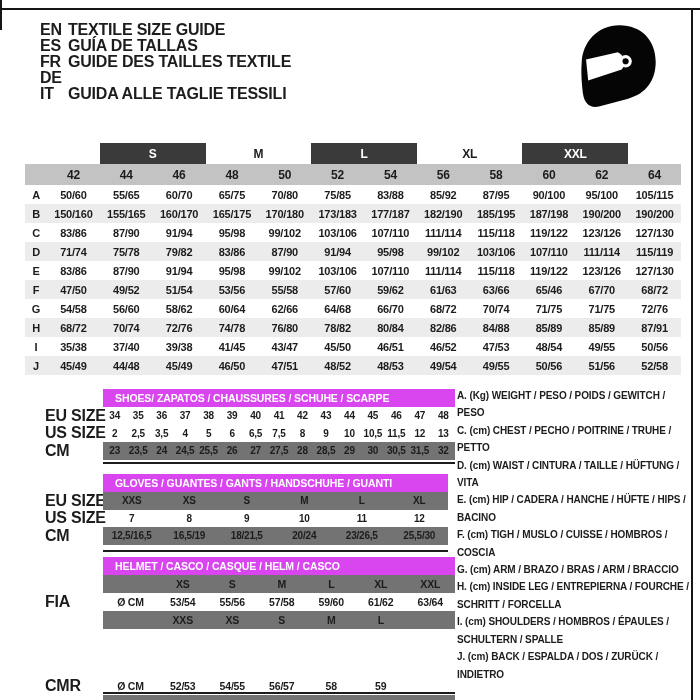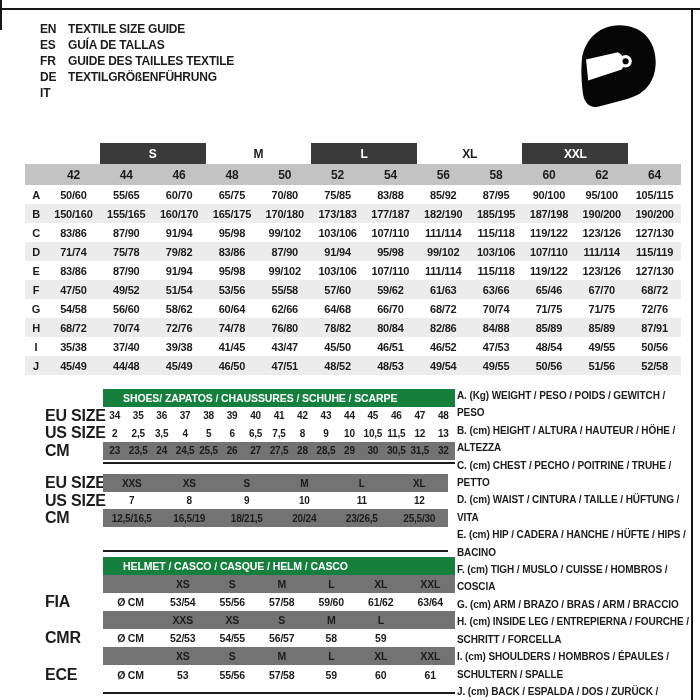--- a/index.html
+++ b/index.html
@@ -7,21 +7,21 @@
   body{width:700px;height:700px;font-family:"Liberation Sans",sans-serif;font-weight:700;color:#1c1c1c;letter-spacing:-0.2px;font-stretch:condensed}
   .page{position:relative;width:700px;height:700px;background:#fff;overflow:hidden}
 
   
   .frame-top{position:absolute;left:0;top:8px;width:700px;height:2px;background:#161616}
   .frame-right{position:absolute;left:691px;top:8px;width:2px;height:692px;background:#161616}
   .frame-left{position:absolute;left:0;top:0;width:2px;height:30px;background:#161616}
 
   
   .langs{position:absolute;left:40px;top:22px}
-  .lang-row{display:flex;height:16px;font-size:12px}
+  .lang-row{display:flex;height:16px;align-items:center;font-size:16px}
   .lang-code{width:28px}
 
   .helmet-svg{position:absolute;left:574px;top:16px;width:86px;height:106px}
 
   
   .main-table{position:absolute;left:25px;top:143px;width:656px}
   .t-row{display:grid;grid-template-columns:22px repeat(12,1fr);height:19px;align-items:stretch;font-size:11px}
   .t-row.group{height:21px;font-size:12px}
   .t-row.nums{height:21px;background:#c3c3c3;font-size:12px}
   .t-row.alt{background:#ececec}
@@ -30,21 +30,21 @@
   .gbox.dark{background:#3a3a3a;color:#fff}
 
   
   .sub{position:absolute}
   .shoes{left:45px;top:389px;width:410px}
   .gloves{left:45px;top:474px;width:403px}
   .helmetT{left:45px;top:557px;width:410px}
   .s-row{display:grid;height:17.5px;font-size:10px}
   .h-row{display:grid;height:18.2px;font-size:10.5px}
   .s-row .lbl,.h-row .lbl{justify-content:flex-start;font-size:16px}
-  .bar{background:#15803d;color:#fff;display:flex;align-items:center;padding-left:20px;font-size:10.5px;letter-spacing:-0.1px;white-space:nowrap}
+  .bar{background:#d946ef;color:#fff;display:flex;align-items:center;padding-left:12px;font-size:10.5px;letter-spacing:-0.1px;white-space:nowrap}
   .s-row.gray .cell:not(.lbl),.h-row.gray .cell:not(.lbl){background:#737373}
 
   .hrule{position:absolute;height:2px;background:#1c1c1c}
   .rule-shoes{left:103px;top:462px;width:352px}
   .rule-gloves{left:103px;top:550px;width:345px}
   .rule-helmet{left:103px;top:692px;width:352px}
 
   
   .legend{position:absolute;left:457px;top:387px;width:234px}
   .legend-item{font-size:10px;line-height:17.4px;letter-spacing:-0.1px}
@@ -65,24 +65,24 @@
       <div class="lang-row">
         <div class="lang-code cell-left">ES</div>
         <div class="lang-text">GUÍA DE TALLAS</div>
       </div>
       <div class="lang-row">
         <div class="lang-code cell-left">FR</div>
         <div class="lang-text">GUIDE DES TAILLES TEXTILE</div>
       </div>
       <div class="lang-row">
         <div class="lang-code cell-left">DE</div>
-        <div class="lang-text">TEXTILGRÖßENFÜHRUNG</div>
       </div>
       <div class="lang-row">
         <div class="lang-code cell-left">IT</div>
+        <div class="lang-text">GUIDA ALLE TAGLIE TESSILI</div>
       </div>
     </div>
 
   <svg class="helmet-svg" viewBox="0 0 100 112" aria-hidden="true">
     <path d="M53 5 C27 5 10 25 9 48 C8 60 9 74 10.5 85 C12 96 19 102 29 99.5 L63 90.5 C84 85 95 69 95 48 C95 22 78 5 53 5 Z" fill="#050505"></path>
     <path d="M14 45 L51 36.5 C59 40.5 61 50 55.5 56.5 L16.5 69.5 Z" fill="#ffffff"></path>
     <circle cx="60" cy="47" r="7.2" fill="#ffffff"></circle>
     <circle cx="60" cy="47" r="3.6" fill="#050505"></circle>
   </svg>
 
@@ -319,20 +319,24 @@
         <div class="cell">29</div>
         <div class="cell">30</div>
         <div class="cell">30,5</div>
         <div class="cell">31,5</div>
         <div class="cell">32</div>
       </div>
     </div>
   <div class="hrule rule-shoes"></div>
 
   <div class="sub gloves" id="glovesTable">
+      <div class="s-row" style="grid-template-columns: 58px 1fr;">
+        <div></div>
+        <div class="bar">GLOVES / GUANTES / GANTS / HANDSCHUHE / GUANTI</div>
+      </div>
       <div class="s-row gray" style="grid-template-columns: 58px repeat(6, 1fr);">
         <div class="cell lbl">EU SIZE</div>
         <div class="cell">XXS</div>
         <div class="cell">XS</div>
         <div class="cell">S</div>
         <div class="cell">M</div>
         <div class="cell">L</div>
         <div class="cell">XL</div>
       </div>
       <div class="s-row" style="grid-template-columns: 58px repeat(6, 1fr);">
@@ -384,21 +388,21 @@
       <div class="h-row gray" style="grid-template-columns: 58px 55px repeat(6, 1fr);">
         <div class="cell lbl"></div>
         <div class="cell"></div>
         <div class="cell">XXS</div>
         <div class="cell">XS</div>
         <div class="cell">S</div>
         <div class="cell">M</div>
         <div class="cell">L</div>
         <div class="cell"></div>
       </div>
-      <div class="h-row" style="grid-template-columns: 58px 55px repeat(6, 1fr);">
+      <div class="h-row" style="grid-template-columns: 58px 55px repeat(6, 1fr); margin-top: 48px;">
         <div class="cell lbl">CMR</div>
         <div class="cell">Ø CM</div>
         <div class="cell">52/53</div>
         <div class="cell">54/55</div>
         <div class="cell">56/57</div>
         <div class="cell">58</div>
         <div class="cell">59</div>
         <div class="cell"></div>
       </div>
       <div class="h-row gray" style="grid-template-columns: 58px 55px repeat(6, 1fr);">
@@ -419,21 +423,20 @@
         <div class="cell">57/58</div>
         <div class="cell">59</div>
         <div class="cell">60</div>
         <div class="cell">61</div>
       </div>
     </div>
   <div class="hrule rule-helmet"></div>
 
   <div class="legend" id="legend">
       <div class="legend-item">A. (Kg) WEIGHT / PESO / POIDS / GEWITCH / PESO</div>
-      <div class="legend-item">B. (cm) HEIGHT / ALTURA / HAUTEUR / HÖHE / ALTEZZA</div>
       <div class="legend-item">C. (cm) CHEST / PECHO / POITRINE / TRUHE / PETTO</div>
       <div class="legend-item">D. (cm) WAIST / CINTURA / TAILLE / HÜFTUNG / VITA</div>
       <div class="legend-item">E. (cm) HIP / CADERA / HANCHE / HÜFTE / HIPS / BACINO</div>
       <div class="legend-item">F. (cm) TIGH / MUSLO / CUISSE / HOMBROS / COSCIA</div>
       <div class="legend-item">G. (cm) ARM / BRAZO / BRAS / ARM / BRACCIO</div>
       <div class="legend-item">H. (cm) INSIDE LEG / ENTREPIERNA / FOURCHE / SCHRITT / FORCELLA</div>
       <div class="legend-item">I. (cm) SHOULDERS / HOMBROS / ÉPAULES / SCHULTERN / SPALLE</div>
       <div class="legend-item">J. (cm) BACK / ESPALDA / DOS / ZURÜCK / INDIETRO</div>
     </div>
 </div>

